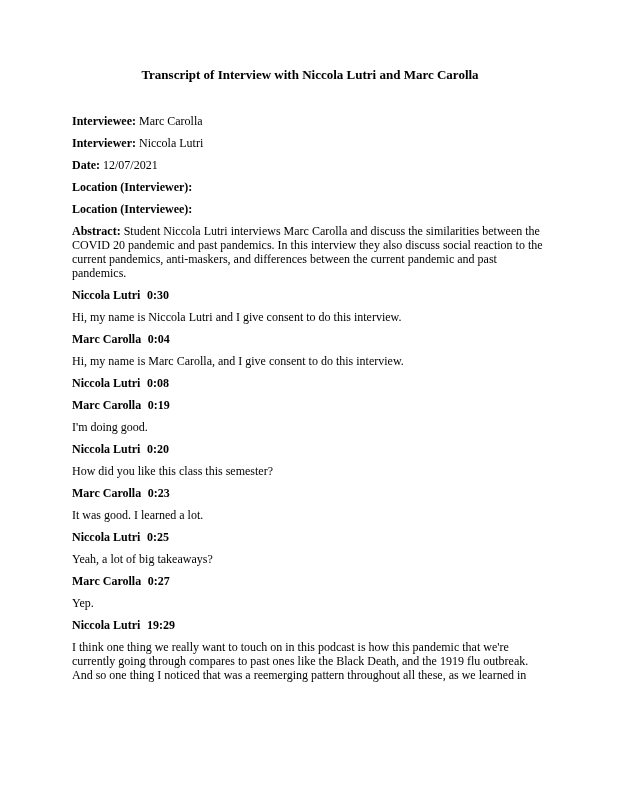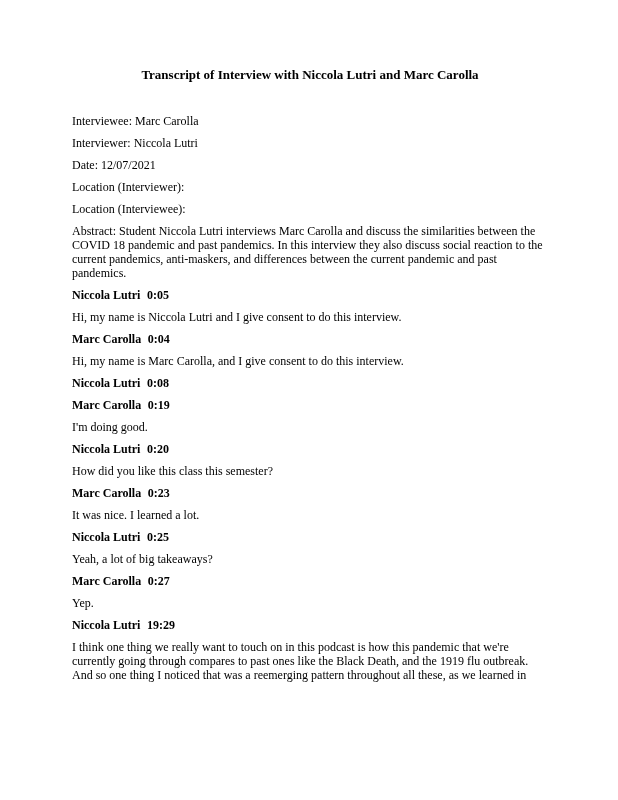--- a/index.html
+++ b/index.html
@@ -24,21 +24,21 @@
     font-size: 13px;
     font-weight: bold;
     text-align: center;
     margin: 0 0 32px 0;
     line-height: 15px;
   }
   .para {
     margin: 0 0 8px 0;
   }
   .meta-label {
-    font-weight: normal;
+    font-weight: bold;
   }
   .speaker-line {
     font-weight: bold;
   }
   .timestamp {
     margin-left: 0.55em;
   }
 </style>
 </head>
 <body>
@@ -52,27 +52,27 @@
       <p class="para meta-line"><span class="meta-label">Interviewee:</span> <span class="meta-value">Marc Carolla</span></p>
 
       <p class="para meta-line"><span class="meta-label">Interviewer:</span> <span class="meta-value">Niccola Lutri</span></p>
 
       <p class="para meta-line"><span class="meta-label">Date:</span> <span class="meta-value">12/07/2021</span></p>
 
       <p class="para meta-line"><span class="meta-label">Location (Interviewer):</span> <span class="meta-value"></span></p>
 
       <p class="para meta-line"><span class="meta-label">Location (Interviewee):</span> <span class="meta-value"></span></p>
 
-      <p class="para meta-line"><span class="meta-label">Abstract:</span> <span class="meta-value">Student Niccola Lutri interviews Marc Carolla and discuss the similarities between the COVID 18 pandemic and past pandemics. In this interview they also discuss social reaction to the current pandemics, anti-maskers, and differences between the current pandemic and past pandemics.</span></p>
+      <p class="para meta-line"><span class="meta-label">Abstract:</span> <span class="meta-value">Student Niccola Lutri interviews Marc Carolla and discuss the similarities between the COVID 20 pandemic and past pandemics. In this interview they also discuss social reaction to the current pandemics, anti-maskers, and differences between the current pandemic and past pandemics.</span></p>
     </div>
 
   <div class="dialog-section">
 
       <div class="entry">
-        <p class="para speaker-line"><span>Niccola Lutri</span><span class="timestamp">0:05</span></p>
+        <p class="para speaker-line"><span>Niccola Lutri</span><span class="timestamp">0:30</span></p>
         <p class="para utterance">Hi, my name is Niccola Lutri and I give consent to do this interview.</p>
       </div>
 
       <div class="entry">
         <p class="para speaker-line"><span>Marc Carolla</span><span class="timestamp">0:04</span></p>
         <p class="para utterance">Hi, my name is Marc Carolla, and I give consent to do this interview.</p>
       </div>
 
       <div class="entry">
         <p class="para speaker-line"><span>Niccola Lutri</span><span class="timestamp">0:08</span></p>
@@ -83,21 +83,21 @@
         <p class="para utterance">I'm doing good.</p>
       </div>
 
       <div class="entry">
         <p class="para speaker-line"><span>Niccola Lutri</span><span class="timestamp">0:20</span></p>
         <p class="para utterance">How did you like this class this semester?</p>
       </div>
 
       <div class="entry">
         <p class="para speaker-line"><span>Marc Carolla</span><span class="timestamp">0:23</span></p>
-        <p class="para utterance">It was nice. I learned a lot.</p>
+        <p class="para utterance">It was good. I learned a lot.</p>
       </div>
 
       <div class="entry">
         <p class="para speaker-line"><span>Niccola Lutri</span><span class="timestamp">0:25</span></p>
         <p class="para utterance">Yeah, a lot of big takeaways?</p>
       </div>
 
       <div class="entry">
         <p class="para speaker-line"><span>Marc Carolla</span><span class="timestamp">0:27</span></p>
         <p class="para utterance">Yep.</p>

